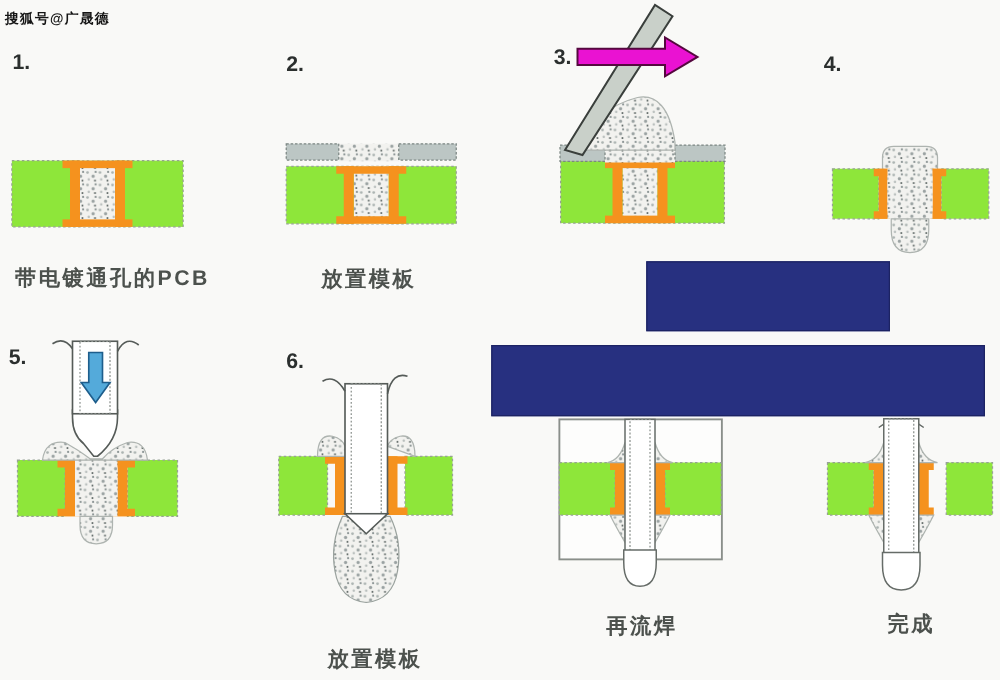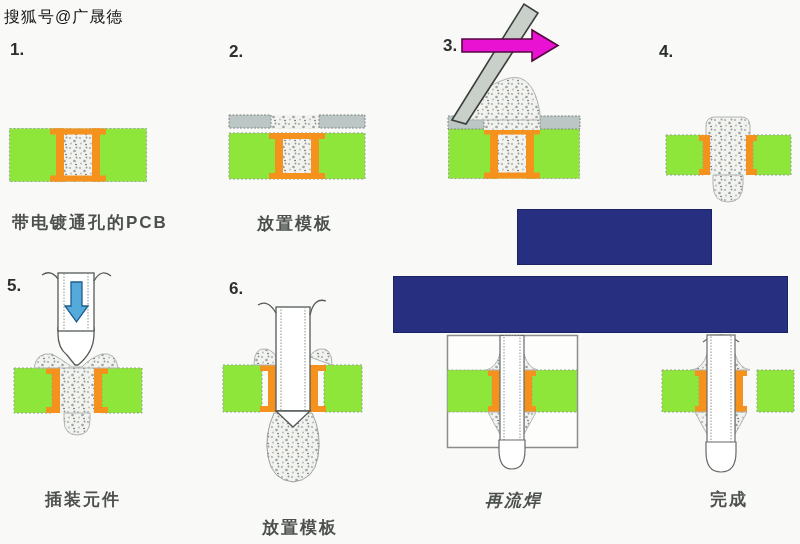--- a/index.html
+++ b/index.html
@@ -4,21 +4,21 @@
 <style>
   html,body{margin:0;padding:0;}
   #stage{
     position:relative;width:800px;height:544px;overflow:hidden;
     background:#f9f9f7;
     font-family:"Liberation Sans","DejaVu Sans",sans-serif;
   }
   .abs{position:absolute;}
   .panel{position:absolute;z-index:1;}
   .watermark{
-    left:4px;top:7px;font-size:16px;font-weight:normal;color:#141414;
+    left:4px;top:7px;font-size:11px;font-weight:bold;color:#141414;
     letter-spacing:1px;z-index:3;
   }
   .stepnum{
     font-size:17px;font-weight:bold;color:#2b2f2e;z-index:3;
   }
   .caption{
     font-size:17px;font-weight:600;color:#4c514d;letter-spacing:2px;z-index:3;
     white-space:nowrap;
   }
   .redaction{
@@ -28,21 +28,21 @@
   #num2{left:229px;top:42px;}
   #num3{left:443px;top:36px;}
   #num4{left:659px;top:42px;}
   #num5{left:7px;top:276px;}
   #num6{left:229px;top:279px;}
   #cap1{left:12px;top:211px;}
   #cap2{left:257px;top:212px;}
   #cap5{left:45px;top:488px;}
   #cap6a{left:234px;top:491px;}
   #cap6b{left:262px;top:516px;}
-  #cap7{left:485px;top:489px;font-style:italic;}
+  #cap7{left:485px;top:489px;}
   #cap8{left:710px;top:488px;text-align:right;}
   svg{display:block;}
 </style>
 </head>
 <body>
 
 <div id="stage">
 
   <svg width="0" height="0" class="abs" aria-hidden="true">
     <defs>
@@ -61,21 +61,20 @@
 
   <div class="abs stepnum" id="num1">1.</div>
   <div class="abs stepnum" id="num2">2.</div>
   <div class="abs stepnum" id="num3">3.</div>
   <div class="abs stepnum" id="num4">4.</div>
   <div class="abs stepnum" id="num5">5.</div>
   <div class="abs stepnum" id="num6">6.</div>
 
   <div class="abs caption" id="cap1">带电镀通孔的PCB</div>
   <div class="abs caption" id="cap2">放置模板</div>
-  <div class="abs caption" id="cap5">插装元件</div>
   <div class="abs caption" id="cap6b">放置模板</div>
   <div class="abs caption" id="cap7">再流焊</div>
   <div class="abs caption" id="cap8">完成</div>
 
   <div class="abs redaction" style="left:517px;top:209px;width:195px;height:56px;"></div>
   <div class="abs redaction" style="left:393px;top:276px;width:395px;height:57px;"></div>
 
   <svg class="panel" style="left:8px;top:126px;" width="140" height="58" viewBox="0 0 140 58">
     <rect x="1.5" y="2.5" width="137" height="53" fill="#8ee63a" stroke="#97a295" stroke-width="1" stroke-dasharray="2,2"></rect>
     <rect x="56" y="2.5" width="28" height="53" fill="url(#pastePat)"></rect>

